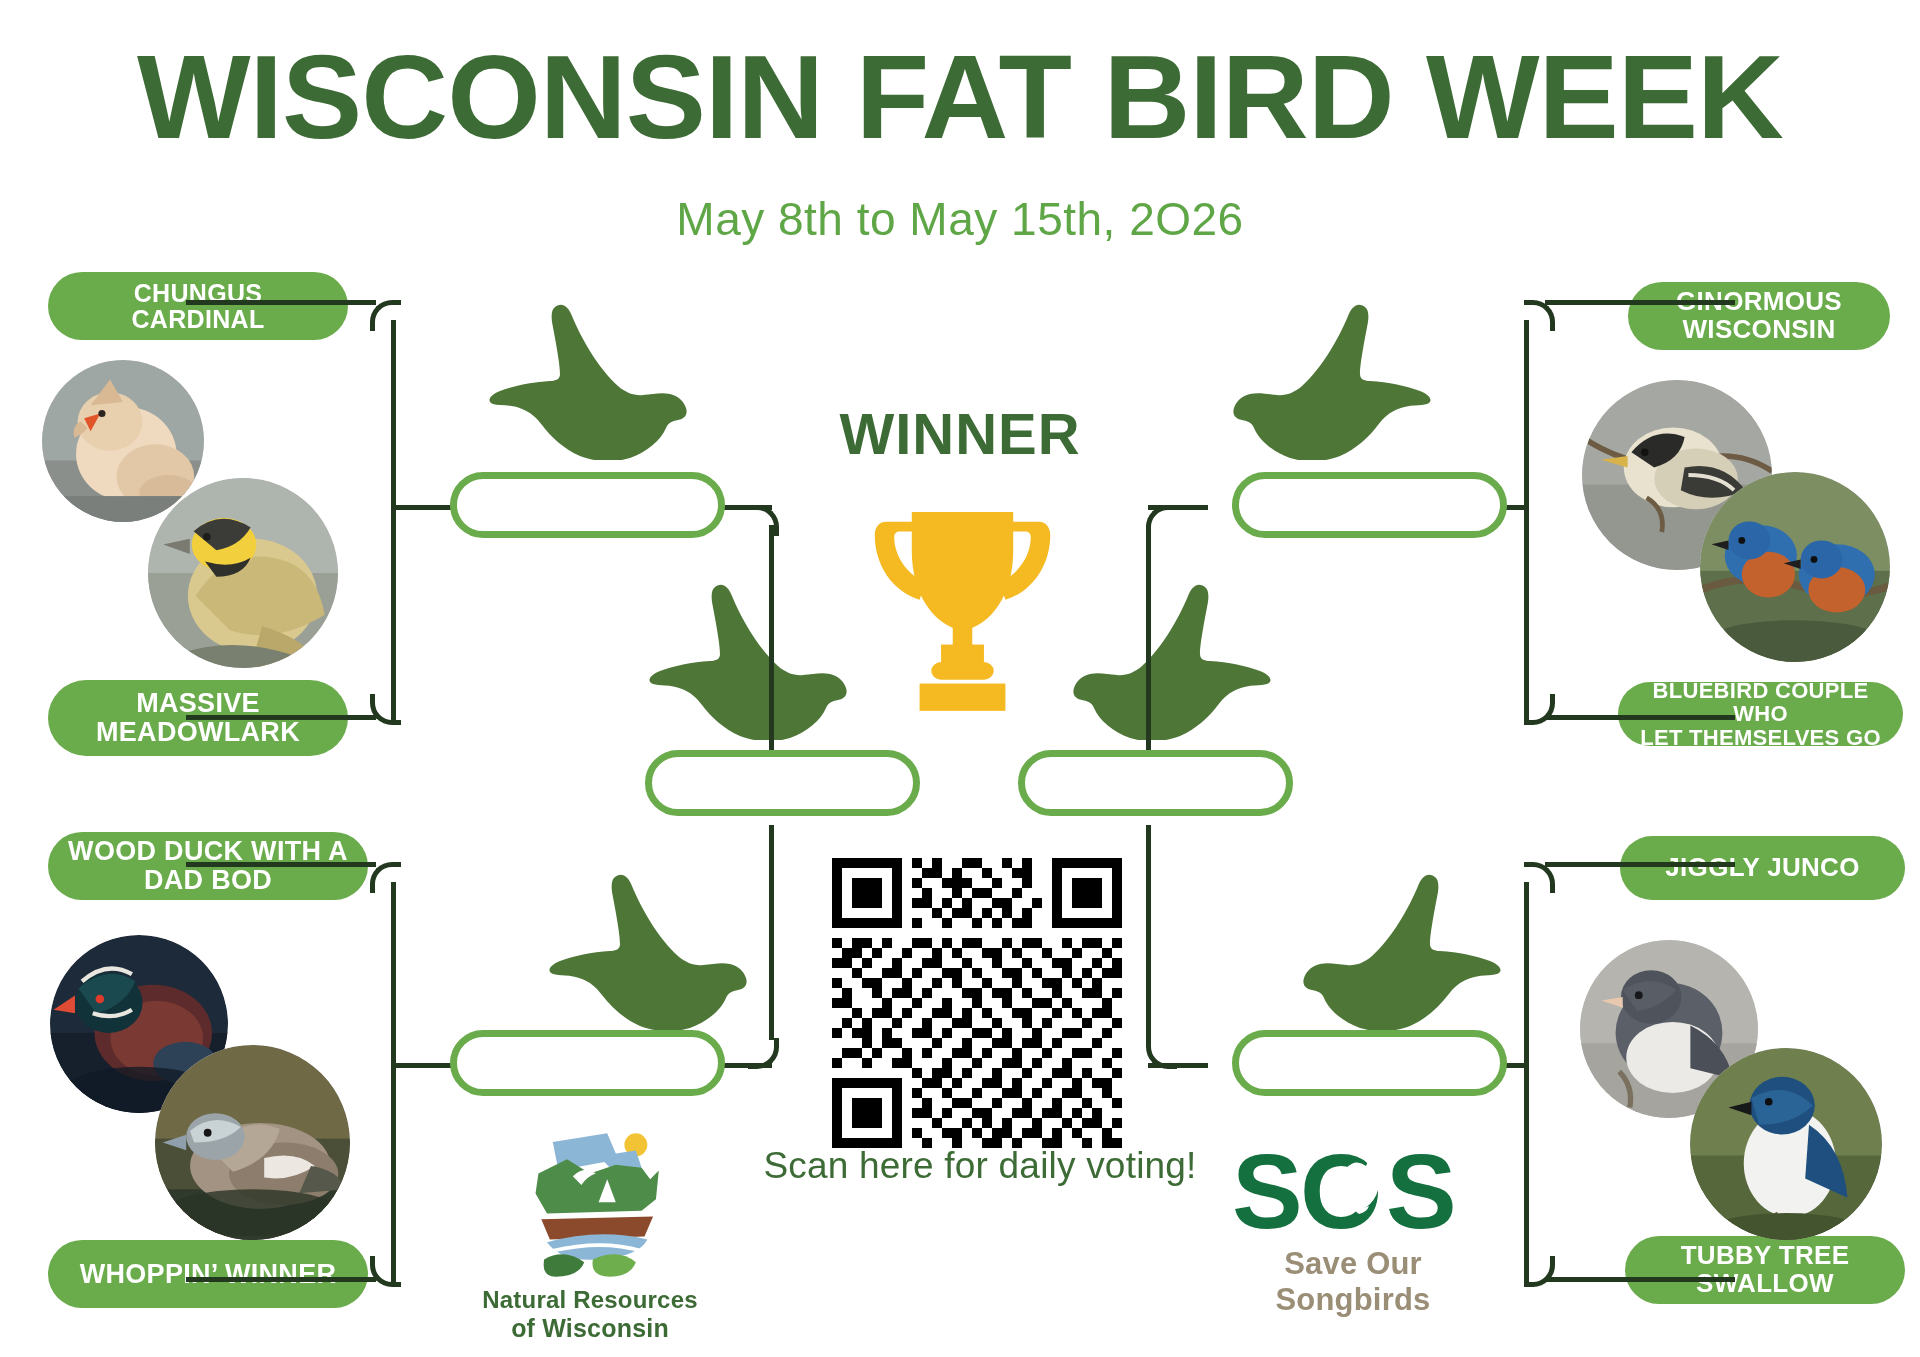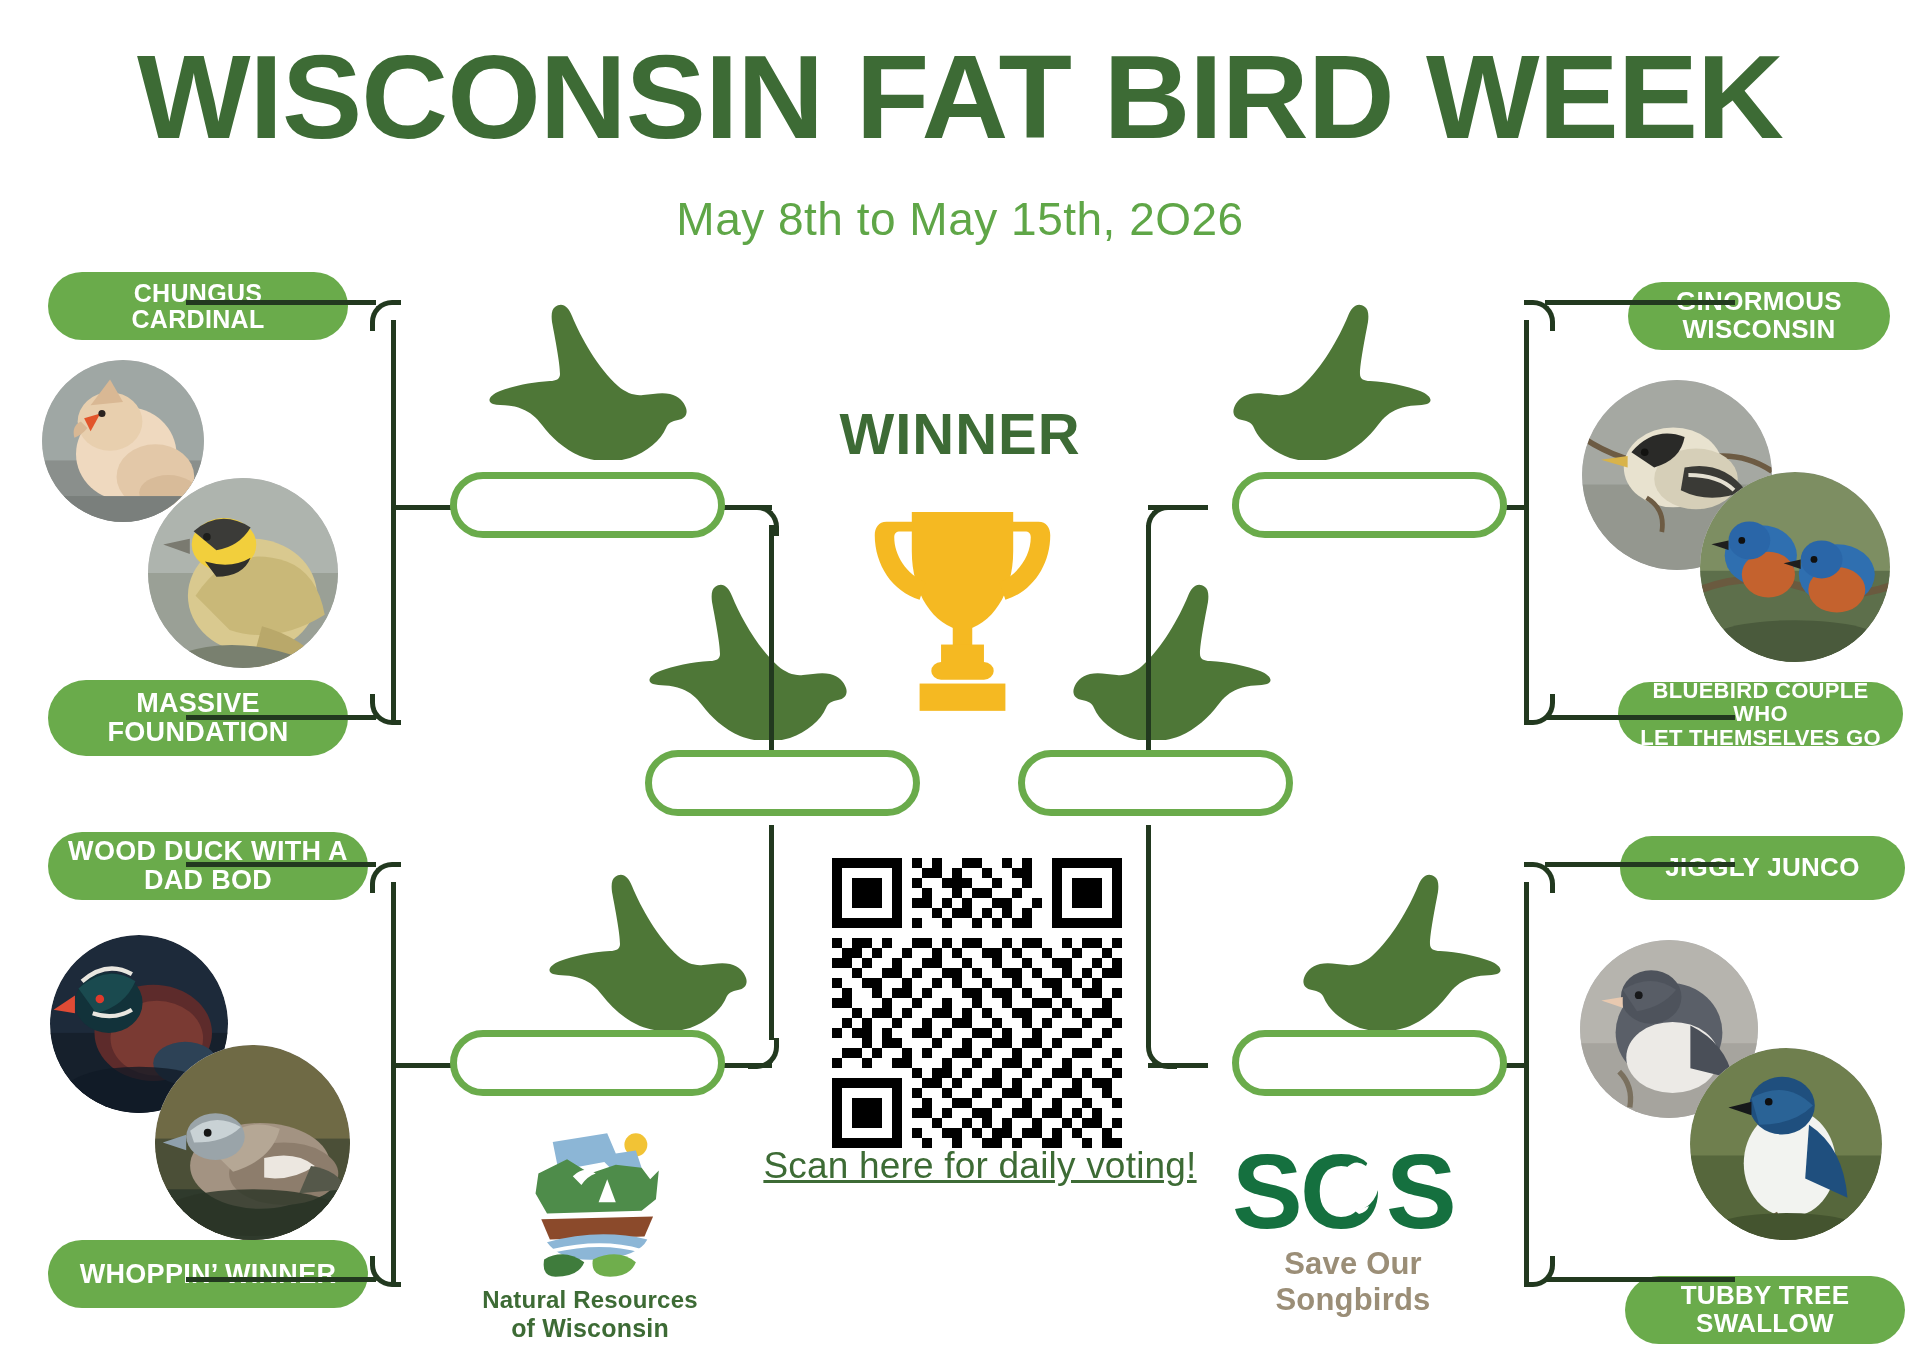--- a/index.html
+++ b/index.html
@@ -94,21 +94,21 @@
     text-align:center;
   }
   .trophy{position:absolute;z-index:3;}
   .trophy svg{display:block;width:100%;height:100%;}
 
   
   .qr{position:absolute;z-index:3;background:#ffffff;}
   .qr svg{display:block;width:100%;height:100%;image-rendering:pixelated;}
   .scan{
     position:absolute;text-align:center;
-    font-size:37px;color:#3d6b35;letter-spacing:0.2px;text-decoration:underline;
+    font-size:37px;color:#3d6b35;letter-spacing:0.2px;
   }
 
   
   .nrf{position:absolute;text-align:center;}
   .nrf-mark{width:172px;height:150px;margin:0 auto;}
   .nrf-mark svg{display:block;width:100%;height:100%;}
   .nrf-l1{font-size:24px;color:#3d6b35;font-weight:bold;letter-spacing:0.2px;margin-top:6px;}
   .nrf-l2{font-size:40px;color:#2f5a2b;font-weight:bold;letter-spacing:0.5px;line-height:1.05;}
   .nrf-l3{font-size:25px;color:#3d6b35;font-weight:bold;letter-spacing:0.2px;}
 
@@ -399,21 +399,21 @@
   <div class="pill" style="left:48px;top:272px;width:300px;height:68px;font-size:25px;">
     <span>
       <span>CHUNGUS</span><br>
       <span>CARDINAL</span>
     </span>
   </div>
 
   <div class="pill" style="left:48px;top:680px;width:300px;height:76px;font-size:27px;">
     <span>
       <span>MASSIVE</span><br>
-      <span>FOUNDATION</span>
+      <span>MEADOWLARK</span>
     </span>
   </div>
 
   <div class="pill" style="left:48px;top:832px;width:320px;height:68px;font-size:27px;">
     <span>
       <span>WOOD DUCK WITH A</span><br>
       <span>DAD BOD</span>
     </span>
   </div>
 
@@ -432,21 +432,21 @@
     <span>
       <span>BLUEBIRD COUPLE WHO</span><br>
       <span>LET THEMSELVES GO</span>
     </span>
   </div>
 
   <div class="pill" style="left:1620px;top:836px;width:285px;height:64px;font-size:26px;">
     <span>JIGGLY JUNCO</span>
   </div>
 
-  <div class="pill" style="left:1625px;top:1236px;width:280px;height:68px;font-size:26px;margin-top:40px;">
+  <div class="pill" style="left:1625px;top:1236px;width:280px;height:68px;font-size:26px;">
     <span>
       <span>TUBBY TREE</span><br>
       <span>SWALLOW</span>
     </span>
   </div>
 
   <div class="slot" style="left:450px;top:472px;width:275px;height:66px;"></div>
   <div class="slot" style="left:450px;top:1030px;width:275px;height:66px;"></div>
   <div class="slot" style="left:645px;top:750px;width:275px;height:66px;"></div>
 

